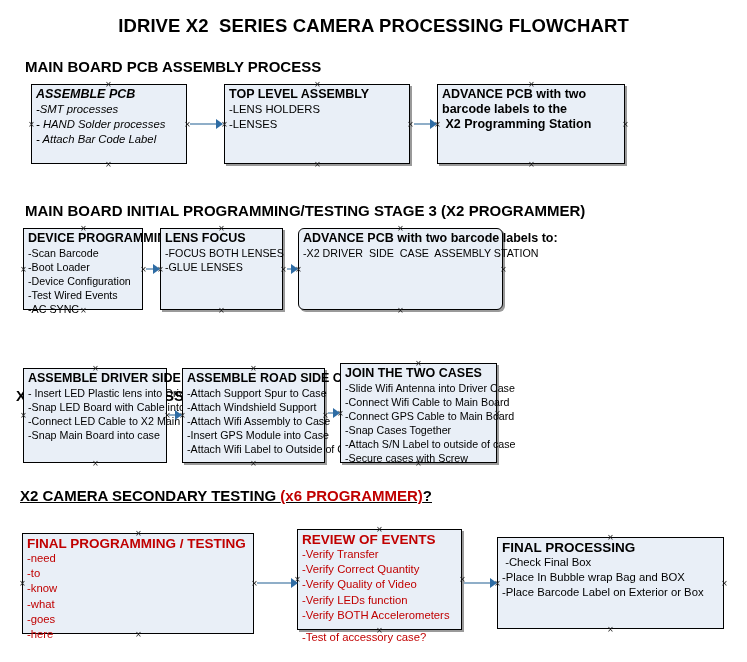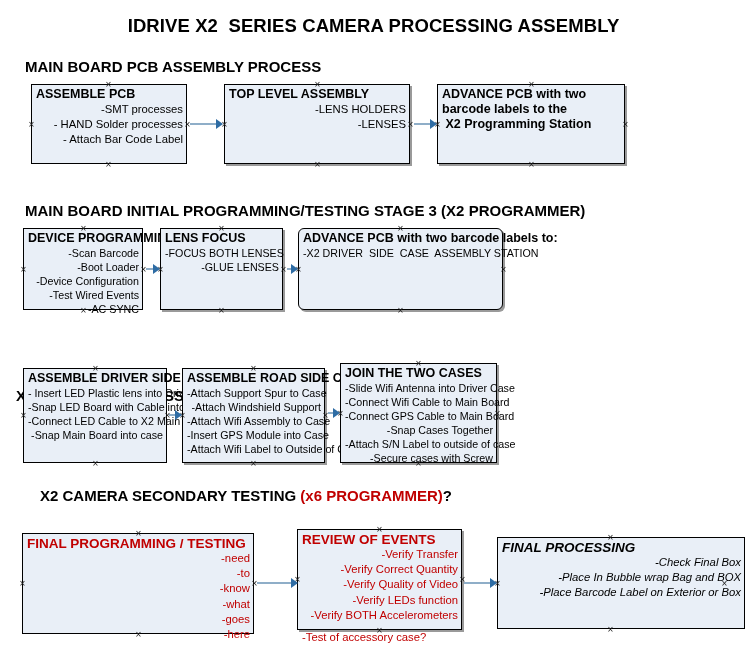--- a/index.html
+++ b/index.html
@@ -60,21 +60,20 @@
     font-size: 12.5px;
     font-weight: bold;
     line-height: 15px;
     white-space: pre;
     margin-bottom: 0px;
   }
   .fbox .bl {
     font-size: 11.3px;
     line-height: 15.2px;
     white-space: pre;
-    text-align: right;
   }
   .fbox.red .bt { color: #C00000; }
   .fbox.red .bl { color: #C00000; }
   .fbox .bt.big { font-size: 13.5px; }
   .fbox .bl.sm { font-size: 10.7px; line-height: 14px; }
   .fbox .bl.ov {
     position: absolute;
     left: 4px;
   }
 
@@ -103,25 +102,25 @@
     font-family: "Liberation Sans", sans-serif;
     user-select: none;
   }
   .hx::before { content: "\00D7"; }
 </style>
 </head>
 <body>
 
 <div id="canvas">
 
-  <div class="main-title">IDRIVE X2  SERIES CAMERA PROCESSING ASSEMBLY</div>
+  <div class="main-title">IDRIVE X2  SERIES CAMERA PROCESSING FLOWCHART</div>
 
   <div class="section-title" style="left:25px; top:58px;">MAIN BOARD PCB ASSEMBLY PROCESS</div>
 
-  <div class="fbox" style="left:31px; top:84px; width:156px; height:80px;">
+  <div class="fbox" style="left:31px; top:84px; width:156px; height:80px;font-style:italic;">
     <div class="bt">ASSEMBLE PCB</div>
     <div class="bl">-SMT processes</div>
     <div class="bl">- HAND Solder processes</div>
     <div class="bl">- Attach Bar Code Label</div>
   </div>
   <div class="hx" style="left:27px; top:120px;"></div>
   <div class="hx" style="left:104px; top:80px;"></div>
   <div class="hx" style="left:104px; top:160px;"></div>
   <div class="hx" style="left:183px; top:120px;"></div>
 
@@ -228,21 +227,21 @@
   <div class="hx" style="left:336px; top:409px;"></div>
   <div class="hx" style="left:414px; top:359px;"></div>
   <div class="hx" style="left:414px; top:459px;"></div>
   <div class="hx" style="left:493px; top:409px;"></div>
 
   <div class="conn" style="left:169px; top:414px; width:10px;"></div>
   <div class="arrowhead" style="left:175px; top:410px;"></div>
   <div class="conn" style="left:328px; top:412px; width:10px;"></div>
   <div class="arrowhead" style="left:333px; top:408px;"></div>
 
-  <div class="section-title" style="left:40px; top:487px;"><span>X2 CAMERA SECONDARY TESTING </span><span class="accent">(x6 PROGRAMMER)</span><span>?</span></div>
+  <div class="section-title" style="left:20px; top:487px;text-decoration:underline;"><span>X2 CAMERA SECONDARY TESTING </span><span class="accent">(x6 PROGRAMMER)</span><span>?</span></div>
 
   <div class="fbox red" style="left:22px; top:533px; width:232px; height:101px;">
     <div class="bt big">FINAL PROGRAMMING / TESTING</div>
     <div class="bl">-need</div>
     <div class="bl">-to</div>
     <div class="bl">-know</div>
     <div class="bl">-what</div>
     <div class="bl">-goes</div>
     <div class="bl">-here</div>
   </div>
@@ -258,21 +257,21 @@
     <div class="bl">-Verify Quality of Video</div>
     <div class="bl">-Verify LEDs function</div>
     <div class="bl">-Verify BOTH Accelerometers</div>
     <div class="bl ov" style="top:100px;">-Test of accessory case?</div>
   </div>
   <div class="hx" style="left:293px; top:575px;"></div>
   <div class="hx" style="left:375px; top:525px;"></div>
   <div class="hx" style="left:375px; top:626px;"></div>
   <div class="hx" style="left:458px; top:575px;"></div>
 
-  <div class="fbox" style="left:497px; top:537px; width:248px; height:92px;font-style:italic;">
+  <div class="fbox" style="left:497px; top:537px; width:227px; height:92px;">
     <div class="bt big">FINAL PROCESSING</div>
     <div class="bl"> -Check Final Box</div>
     <div class="bl">-Place In Bubble wrap Bag and BOX</div>
     <div class="bl">-Place Barcode Label on Exterior or Box</div>
   </div>
   <div class="hx" style="left:493px; top:579px;"></div>
   <div class="hx" style="left:606px; top:533px;"></div>
   <div class="hx" style="left:606px; top:625px;"></div>
   <div class="hx" style="left:720px; top:579px;"></div>
 

